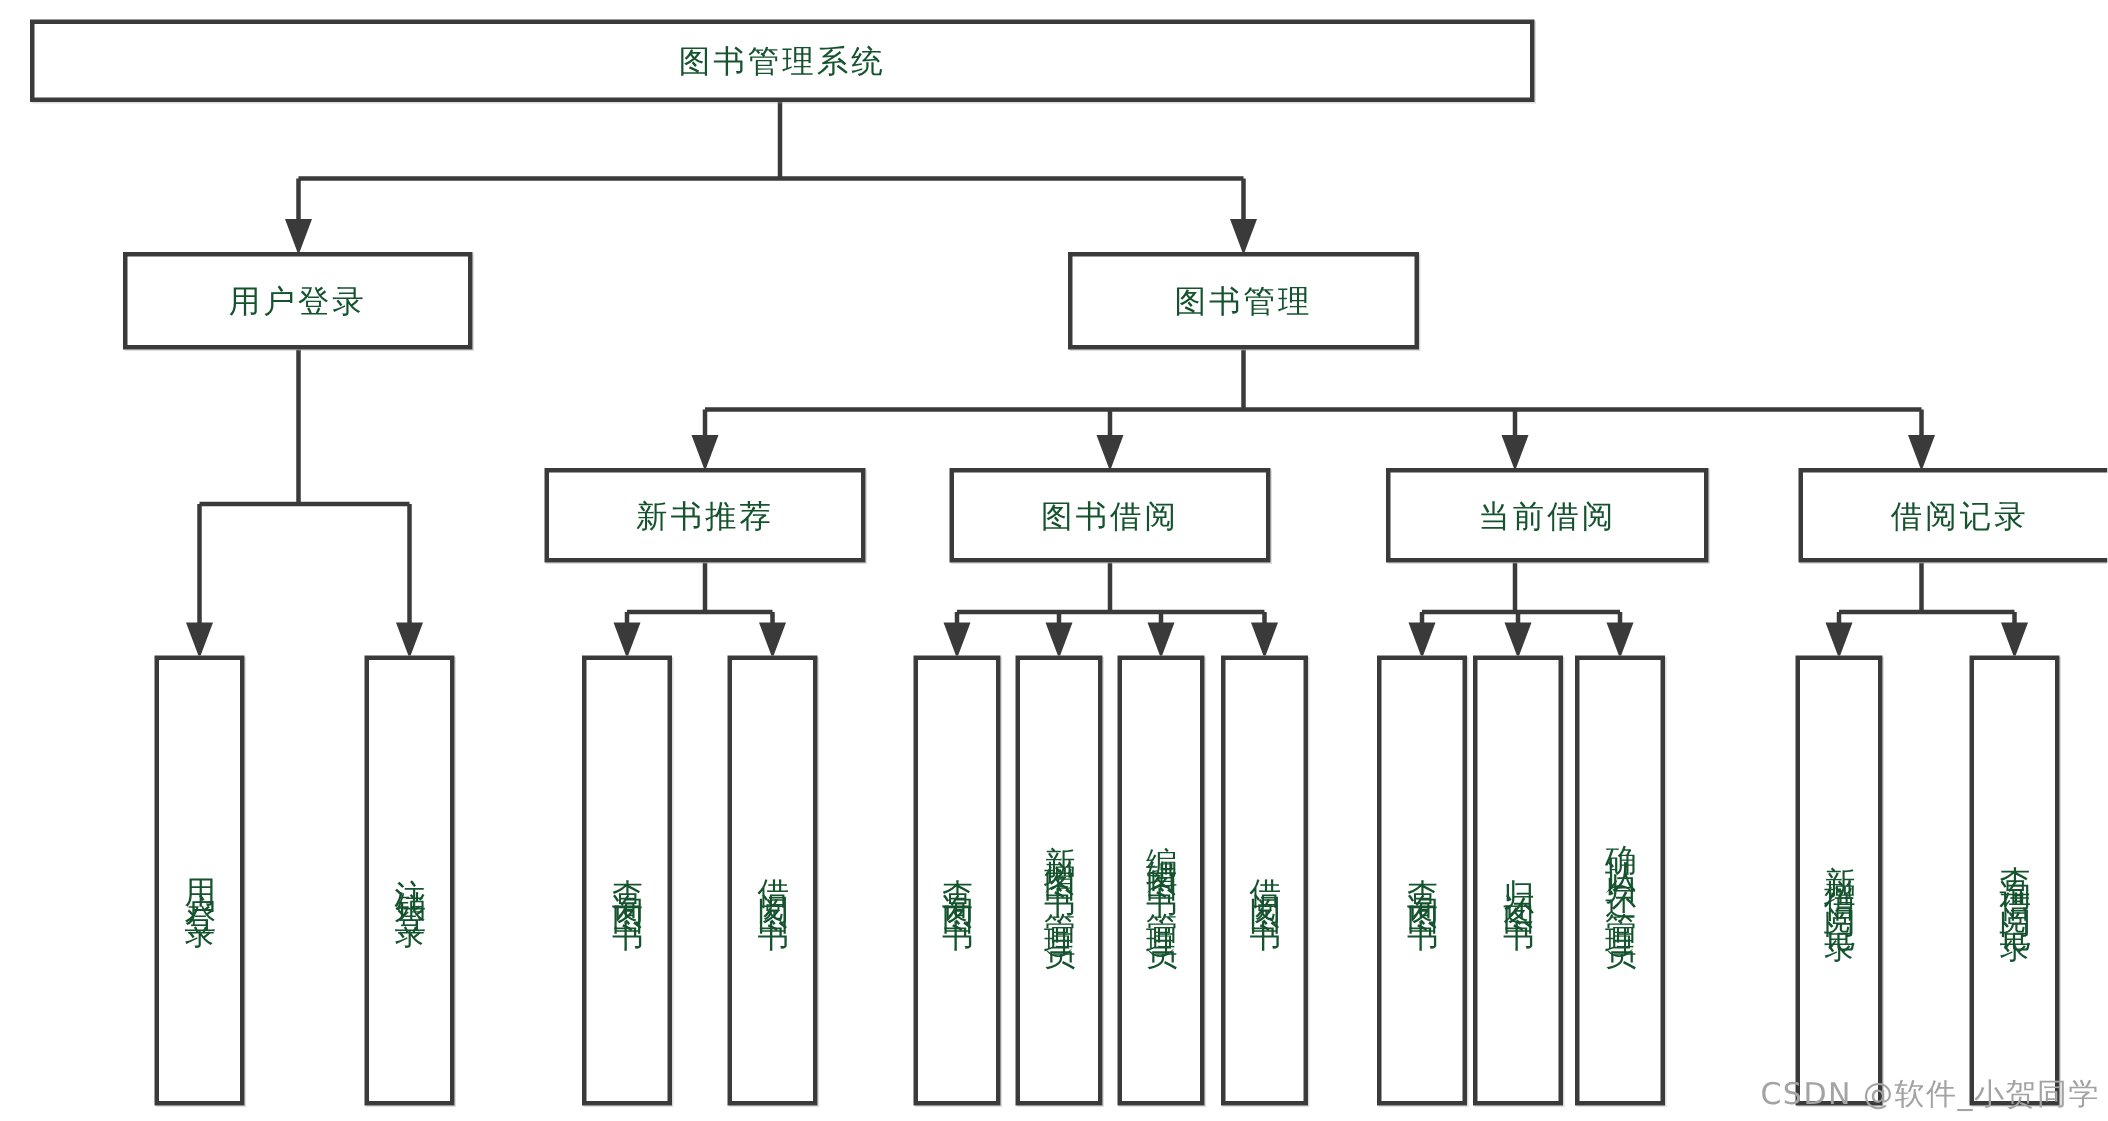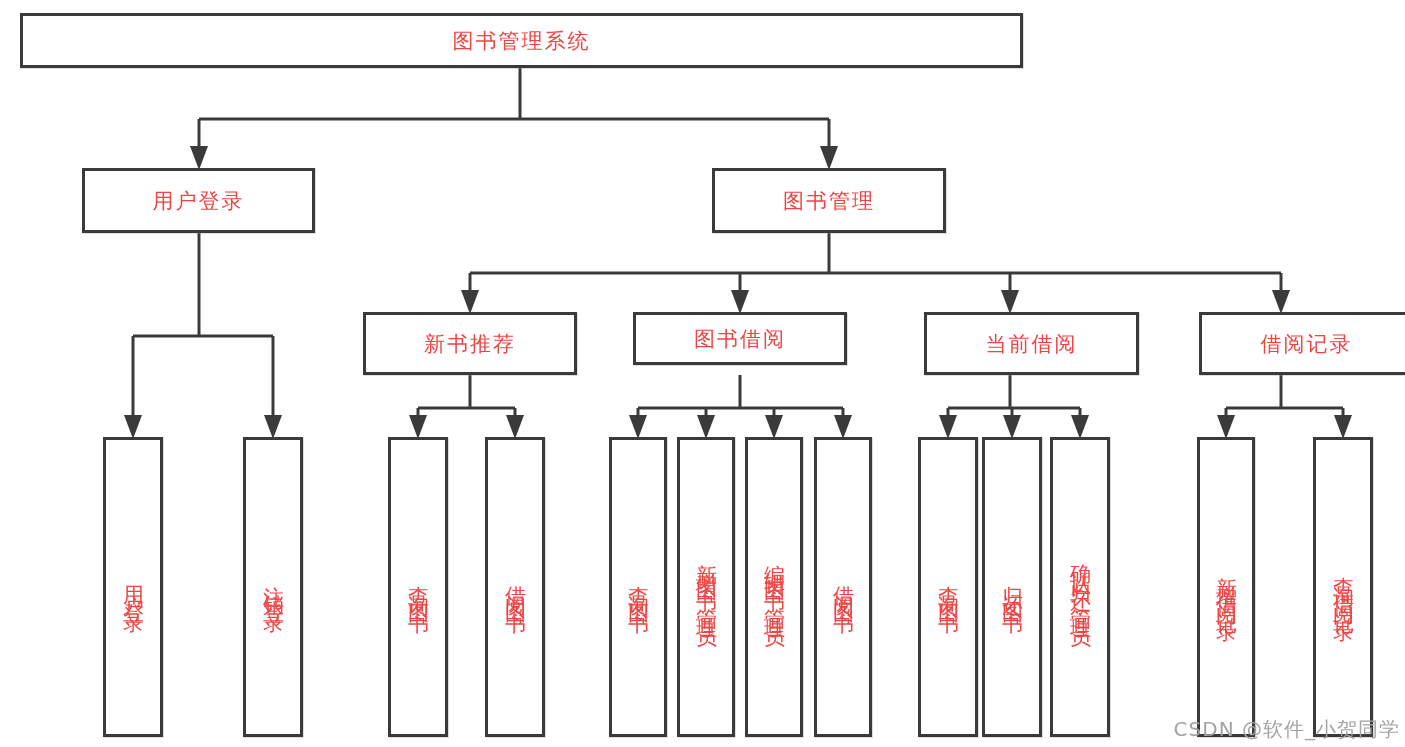--- a/index.html
+++ b/index.html
@@ -15,21 +15,21 @@
     position: absolute;
     left: 0; top: 0;
     width: 1405px; height: 747px;
     z-index: 1;
   }
   .node {
     position: absolute;
     box-sizing: border-box;
     background: #ffffff;
     border: 3px solid #3a3a3a;
-    color: #ef4444;
+    color: #14532d;
     display: flex;
     align-items: center;
     justify-content: center;
     z-index: 2;
     box-shadow: 1px 1px 0 rgba(160,160,160,0.35);
   }
   .h-node {
     font-size: 21px;
     letter-spacing: 2px;
     white-space: nowrap;
@@ -127,21 +127,21 @@
       <polygon points="1334,415 1352,415 1343,439"></polygon>
     </g>
   </svg>
 
   <div class="node h-node" style="left:20px; top:13px; width:1003px; height:55px;">图书管理系统</div>
 
   <div class="node h-node" style="left:82px; top:168px; width:233px; height:65px;">用户登录</div>
   <div class="node h-node" style="left:363px; top:312px; width:214px; height:63px;">新书推荐</div>
 
   <div class="node h-node" style="left:712px; top:168px; width:234px; height:65px;">图书管理</div>
-  <div class="node h-node" style="left:633px; top:312px; width:214px; height:53px;text-align:center;">图书借阅</div>
+  <div class="node h-node" style="left:633px; top:312px; width:214px; height:63px;text-align:center;">图书借阅</div>
   <div class="node h-node" style="left:924px; top:312px; width:215px; height:63px;">当前借阅</div>
   <div class="node h-node" style="left:1173px; top:312px; width:215px; height:63px;margin-left:26px;">借阅记录</div>
 
   <div class="node v-node" style="left:103px; top:437px; width:60px; height:300px;">用户登录</div>
   <div class="node v-node" style="left:243px; top:437px; width:60px; height:300px;">注销登录</div>
 
   <div class="node v-node" style="left:388px; top:437px; width:60px; height:300px;">查询图书</div>
   <div class="node v-node" style="left:485px; top:437px; width:60px; height:300px;">借阅图书</div>
 
   <div class="node v-node" style="left:609px; top:437px; width:58px; height:300px;">查询图书</div>

